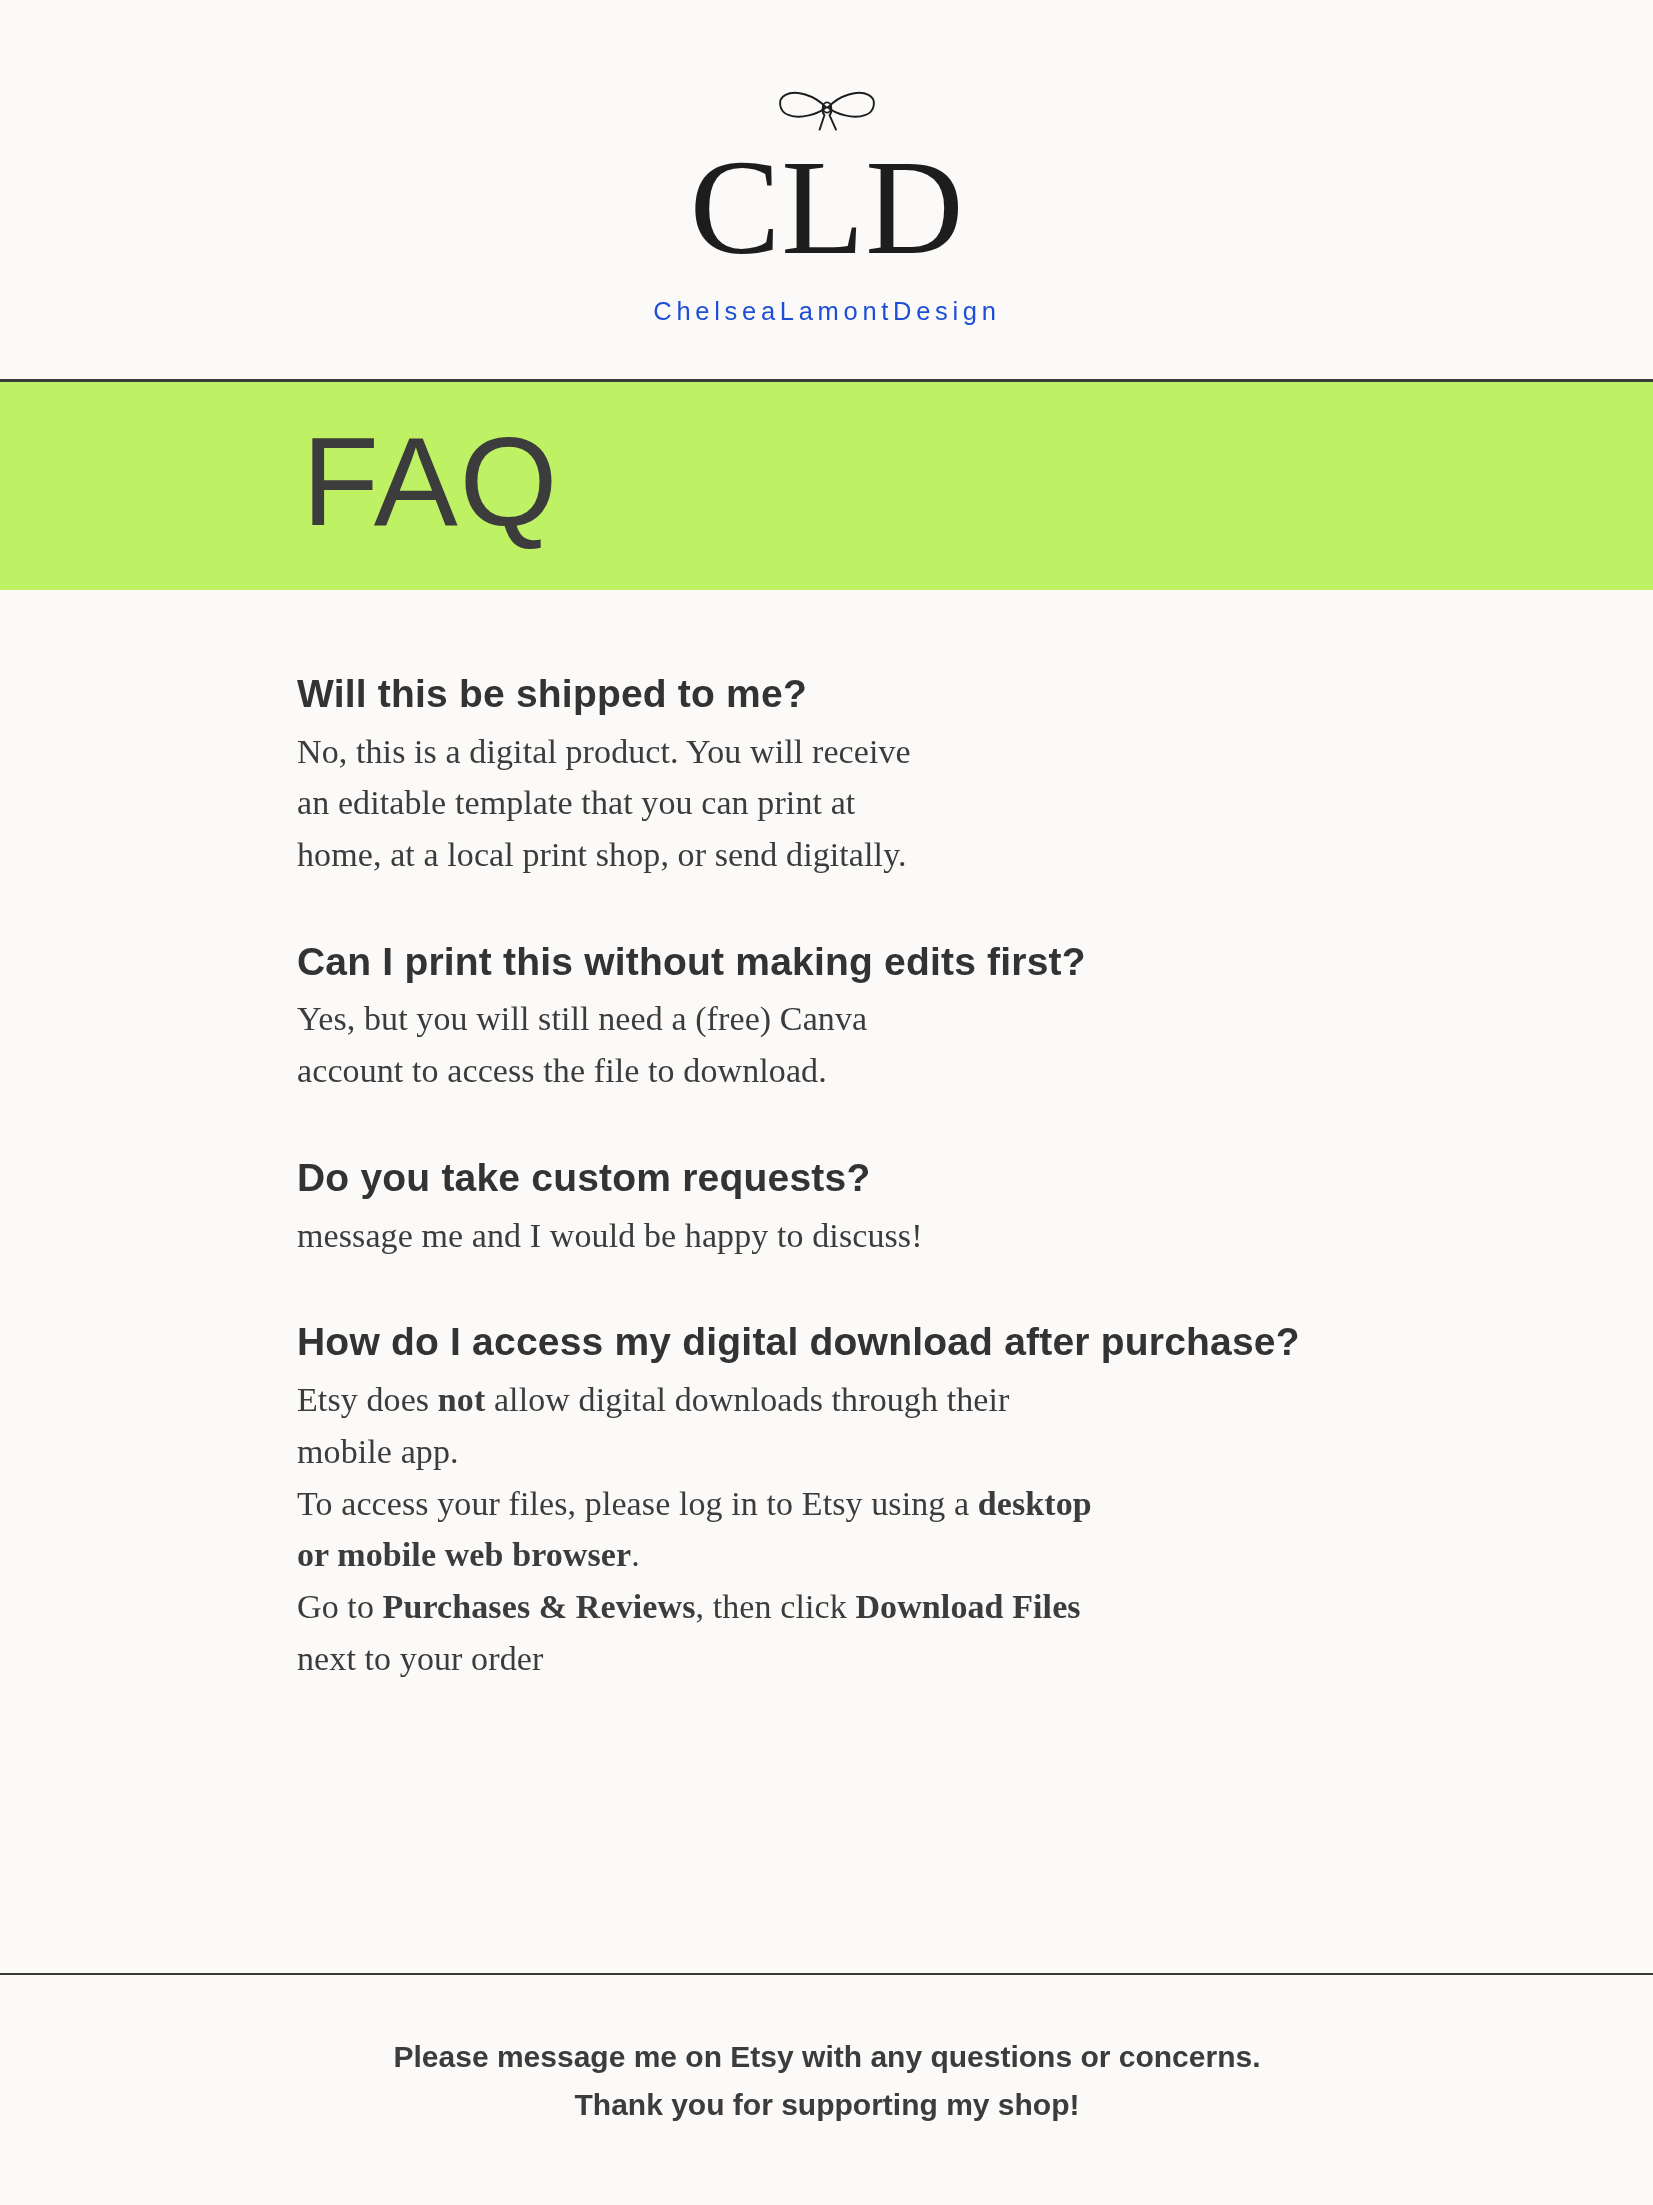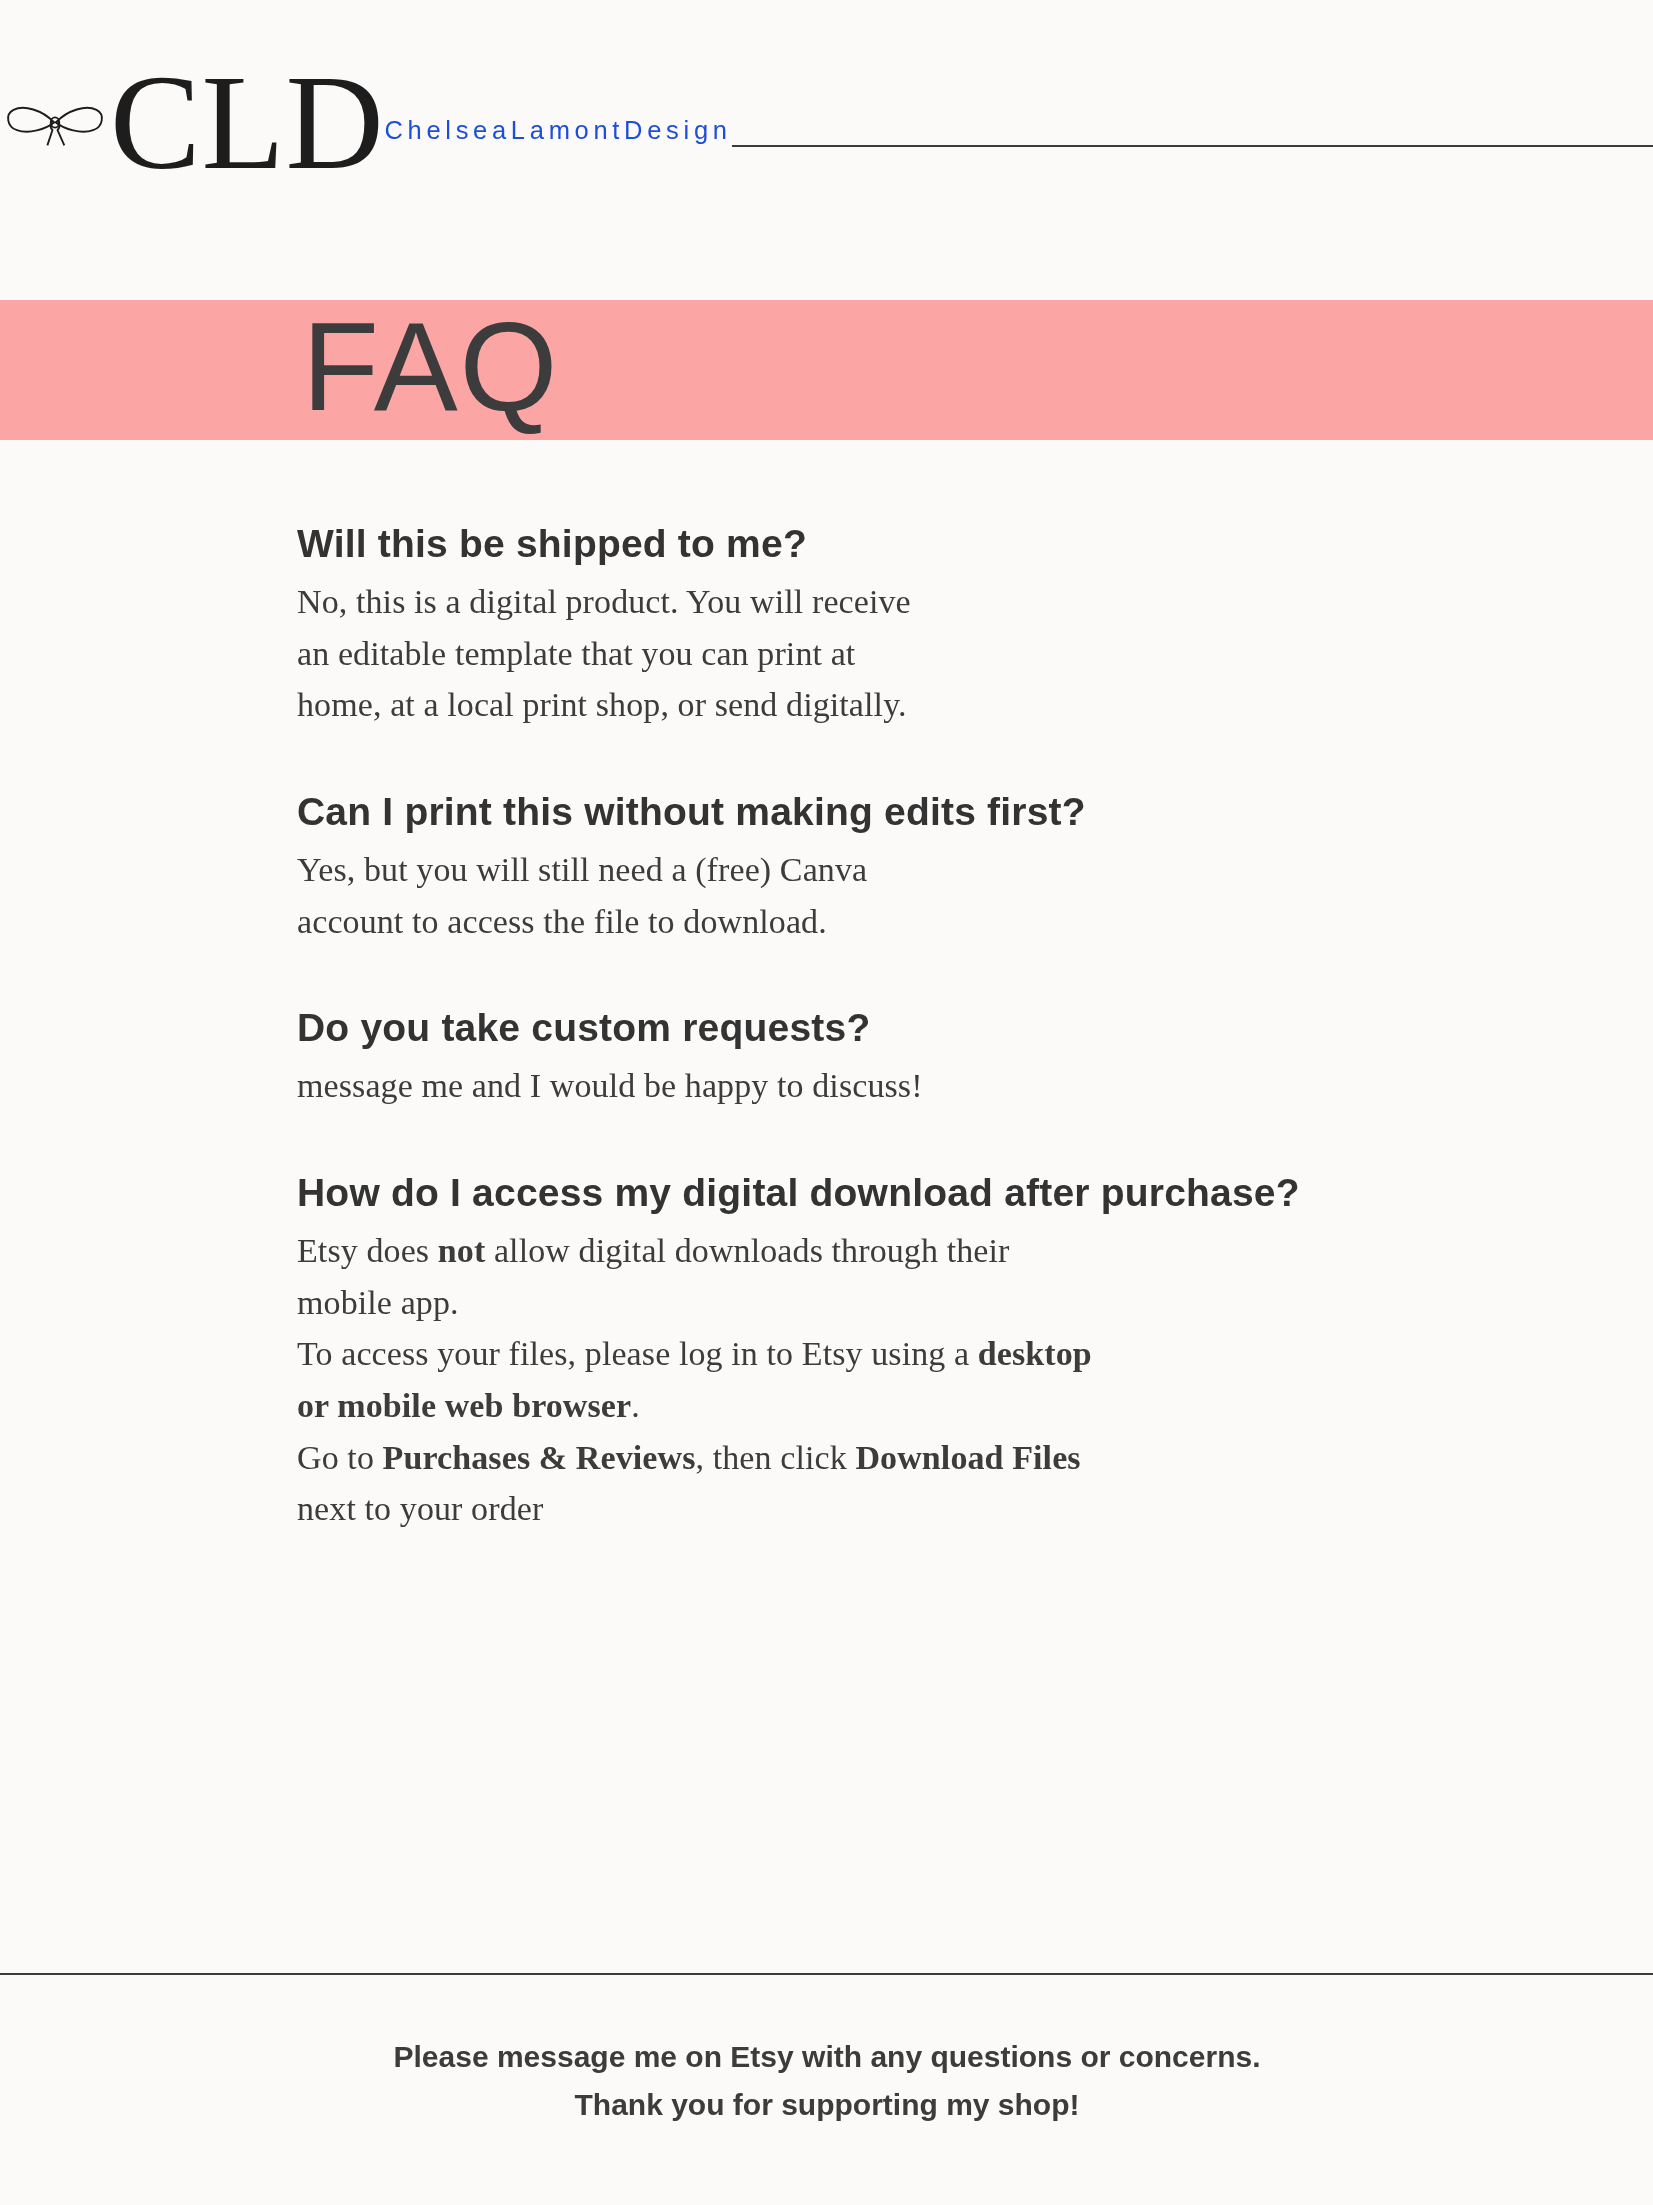--- a/index.html
+++ b/index.html
@@ -20,22 +20,23 @@
     width: 1654px;
     height: 2205px;
     position: relative;
     background: #fbfaf8;
     display: flex;
     flex-direction: column;
   }
 
   
   .header {
-    padding-top: 49px;
-    display: flex;
+    padding-top: 75px;
+    display: flex;
+    flex-direction: column;
     align-items: center;
     justify-content: center;
   }
   .bow-wrap {
     height: 59px;
     display: flex;
     align-items: flex-end;
     justify-content: center;
   }
   .logo-mark {
@@ -56,24 +57,23 @@
   }
   .header-rule {
     margin-top: 53px;
     width: 100%;
     height: 2.5px;
     background: #3a3a38;
   }
 
   
   .title-band {
-    margin-top: 110px;
     width: 100%;
-    background: #fca5a5;
-    height: 140px;
+    background: #bef264;
+    height: 208px;
     display: flex;
     align-items: center;
   }
   .title-band h1 {
     margin: 0;
     padding-left: 302px;
     font-family: "Liberation Sans", sans-serif;
     font-weight: 300;
     font-size: 126px;
     letter-spacing: 1.7px;

